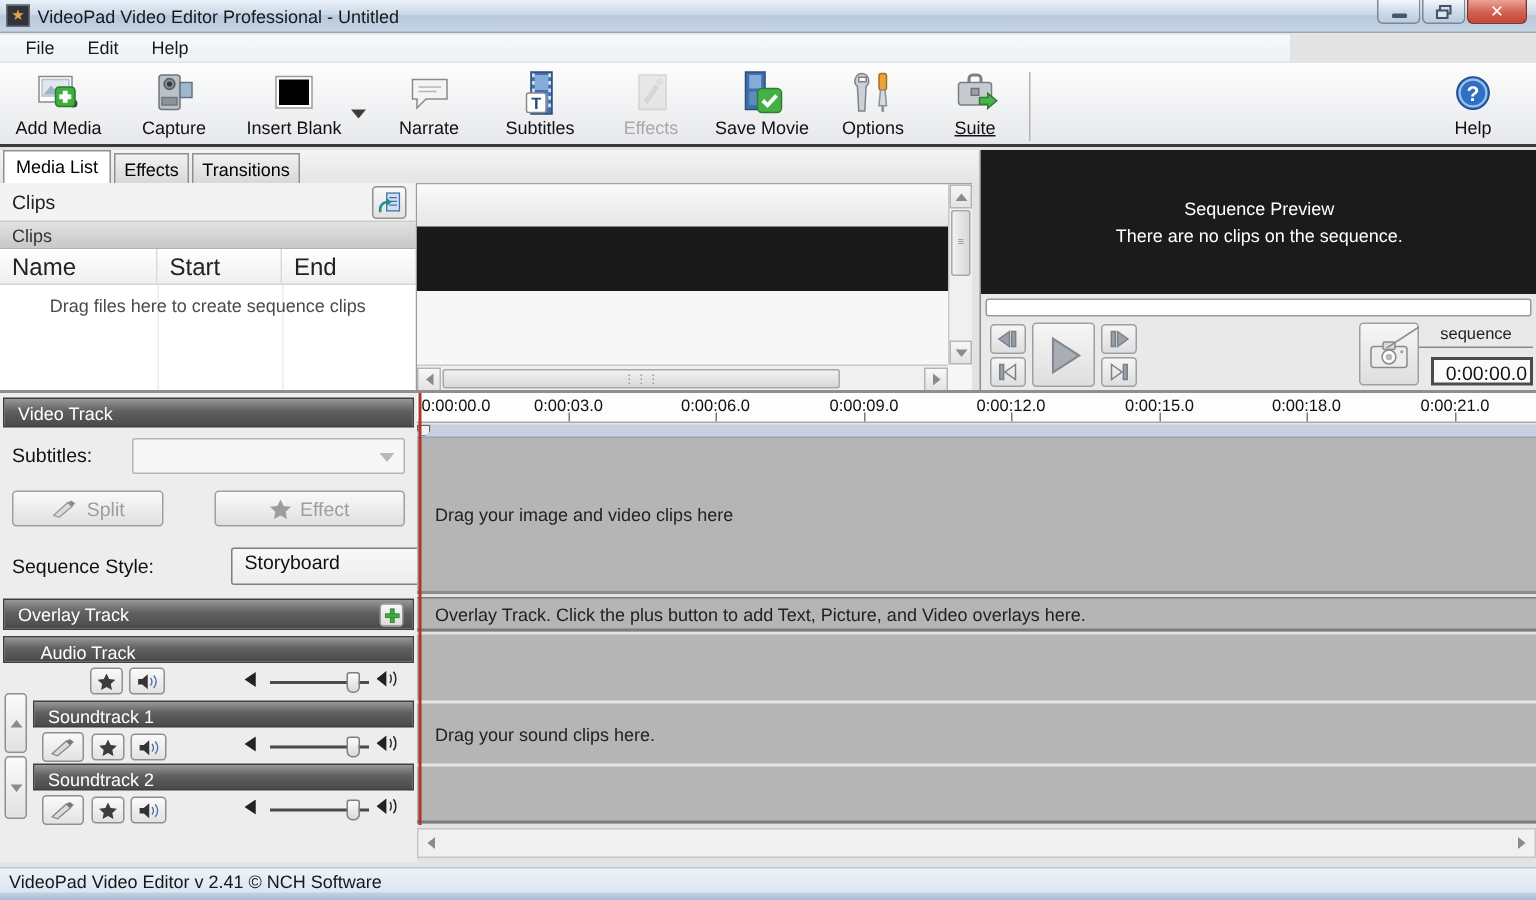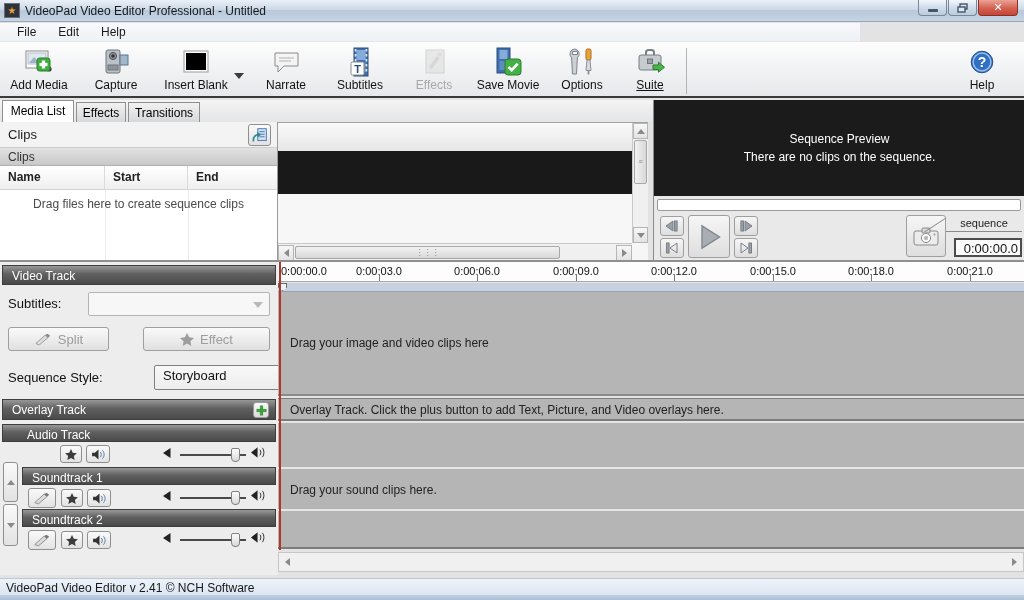--- a/index.html
+++ b/index.html
@@ -41,21 +41,21 @@
     background:linear-gradient(#f1f1f1,#d7d8da);padding-top:3px;}
   .tab.active{background:#fff;z-index:2;}
   
   .media-panel{position:absolute;left:0;top:122px;width:278px;height:138px;background:#fff;border-right:1px solid #9a9a9a;}
   .files-hdr{position:relative;height:26px;background:#f3f3f3;border-bottom:1px solid #cccccc;
     font-size:13px;color:#222;padding:5px 0 0 8px;}
   .detach-btn{position:absolute;right:6px;top:2px;width:23px;height:22px;border:1px solid #8f8f8f;border-radius:3px;
     background:linear-gradient(#fafafa,#e2e2e2);display:flex;align-items:center;justify-content:center;}
   .clips-hdr{height:18px;background:linear-gradient(#e2e2e2,#c8c8c8);border-bottom:1px solid #b0b0b0;
     font-size:12px;color:#333;padding:2px 0 0 8px;}
-  .cols{display:flex;height:24px;background:linear-gradient(#ffffff,#efefef);border-bottom:1px solid #d4d4d4;font-size:12px;color:#222;font-weight:bold;}
+  .cols{display:flex;height:24px;background:linear-gradient(#ffffff,#efefef);border-bottom:1px solid #d4d4d4;font-size:16px;color:#222;}
   .colh{padding:4px 0 0 8px;border-right:1px solid #dadada;}
   .table-body{position:relative;height:70px;background:#fff;}
   .table-empty{text-align:center;font-size:12px;color:#4a4a4a;padding-top:7px;position:relative;z-index:2;}
   .colline{position:absolute;top:0;bottom:0;width:1px;background:#ececec;}
   
   .clip-pane{position:absolute;left:278px;top:122px;width:370px;height:138px;background:#f6f6f6;border-top:1px solid #a2a2a2;}
   .clip-top{position:absolute;left:0;top:0;width:354px;height:28px;background:linear-gradient(#fafafa,#e6e6e6);}
   .clip-black{position:absolute;left:0;top:28px;width:354px;height:43px;background:#191919;}
   .clip-bottom{position:absolute;left:0;top:71px;width:354px;height:49px;background:#f7f7f7;}
   .sbtn{background:linear-gradient(#f7f7f7,#e3e3e3);border:1px solid #b5b5b5;display:flex;align-items:center;justify-content:center;}

